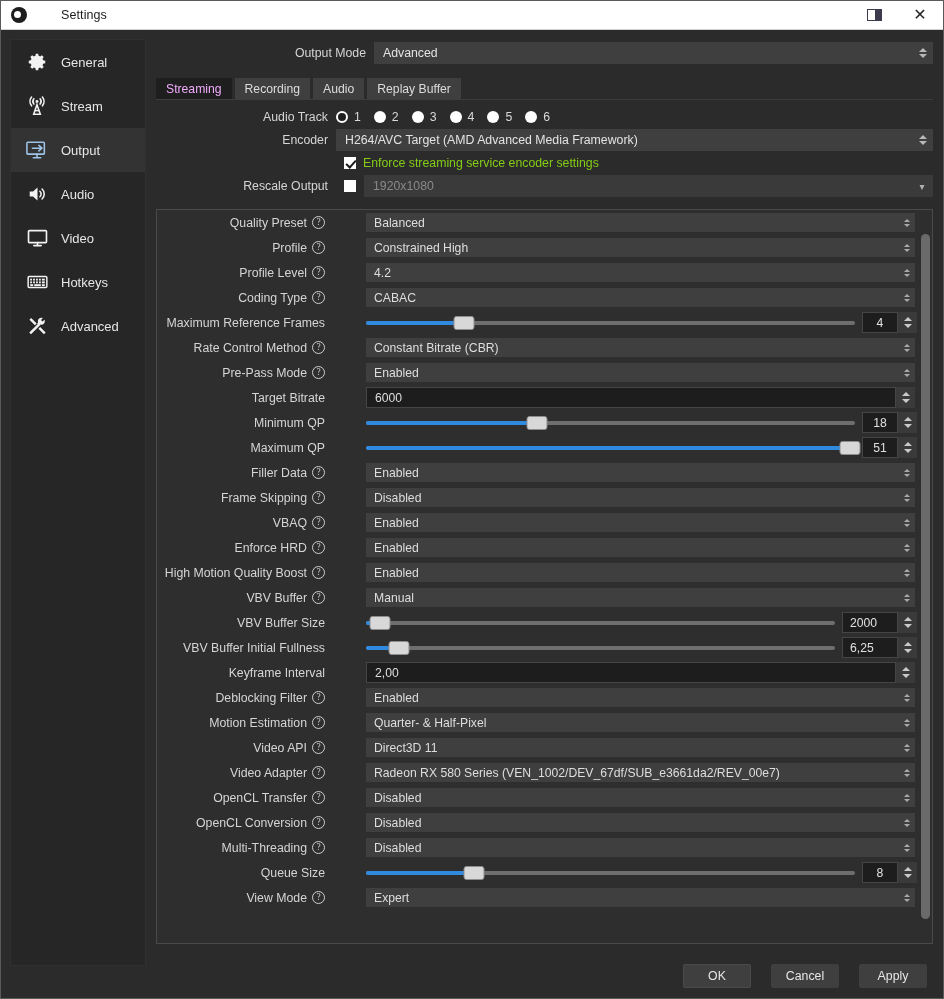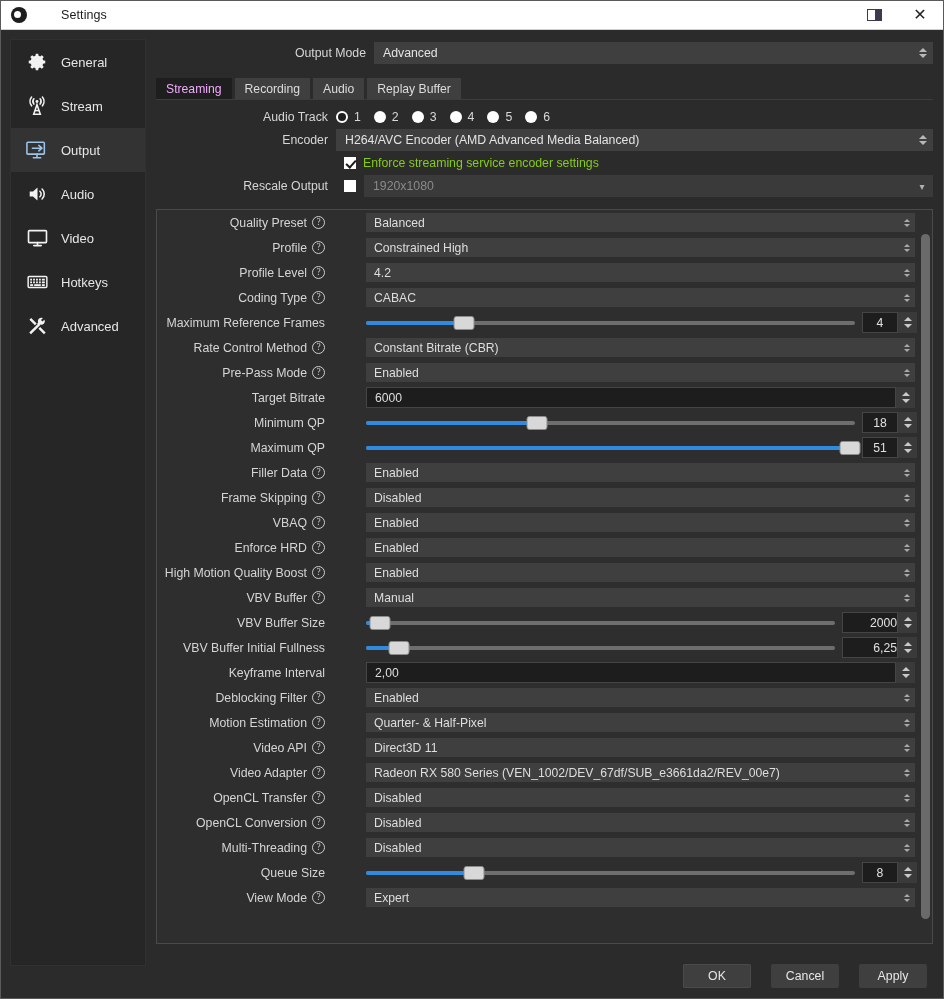--- a/index.html
+++ b/index.html
@@ -234,21 +234,21 @@
     width: 21px; height: 14px; background: #d8d8d8;
     border: 1px solid #8d8d8d; border-radius: 3px;
     transform: translateX(-50%);
   }
   .numbox {
     width: 36px; height: 21px; flex: none; margin-left: 7px;
     background: #1d1d1d; border: 1px solid #454545;
     display: flex; align-items: center; justify-content: center;
     color: #e0e0e0; font-size: 12.2px;
   }
-  .numbox.w56 { width: 56px; justify-content: flex-end; padding-left: 7px; }
+  .numbox.w56 { width: 56px; justify-content: flex-start; padding-left: 7px; }
 
   
   .vscroll {
     width: 13px; flex: none; background: #2e2e2e;
     padding: 2px 2px; display: flex; flex-direction: column;
   }
   .vscroll .thumb {
     width: 9px; background: #6a6a6a; border-radius: 5px;
     margin-top: 22px; margin-bottom: 22px; flex: 1;
   }
@@ -428,21 +428,21 @@
             <span class="radwrap">
               <span class="rad"></span>
               <span class="radlbl">6</span>
             </span>
           </div>
         </div>
 
         <div class="urow">
           <div class="lbl">Encoder</div>
           <div class="combo">
-            <span class="txt">H264/AVC Encoder (AMD Advanced Media Balanced)</span>
+            <span class="txt">H264/AVC Target (AMD Advanced Media Framework)</span>
             <span class="spin">
                 <i class="up"></i>
                 <i class="dn"></i>
               </span>
           </div>
         </div>
 
         <div class="chkrow">
           <span class="chk on"></span>
           <span class="chklbl">Enforce streaming service encoder settings</span>

